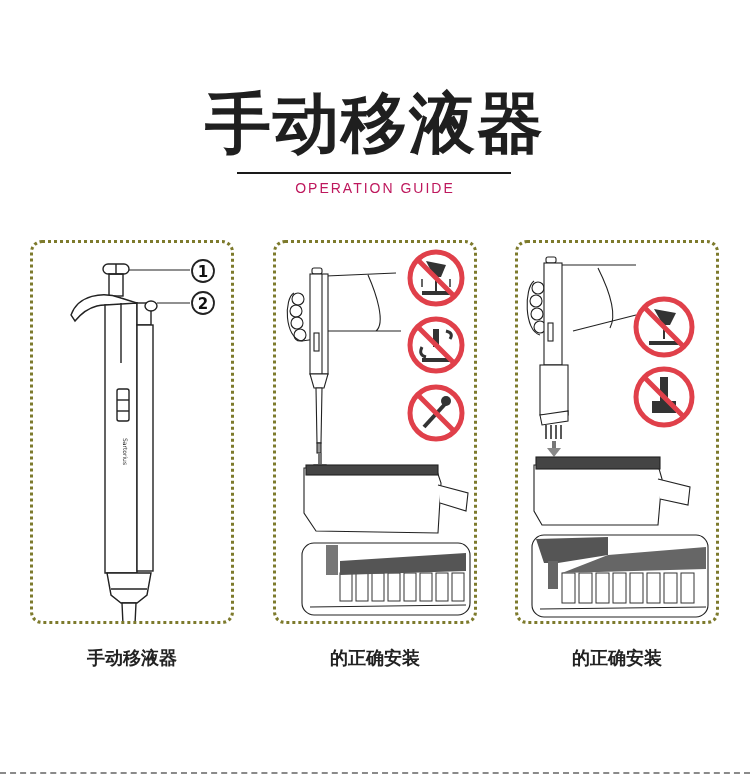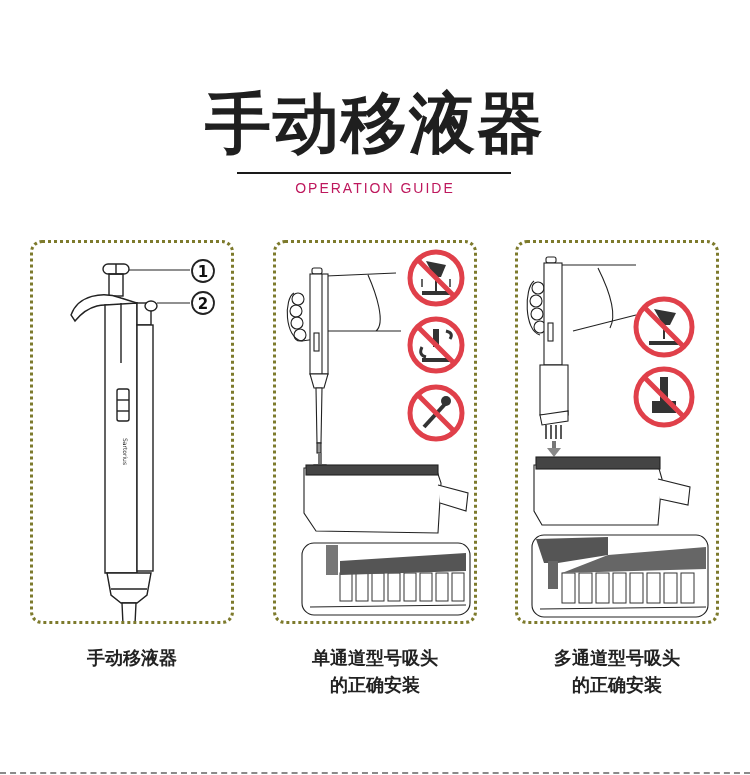--- a/index.html
+++ b/index.html
@@ -200,21 +200,19 @@
       <path d="M90 312 L 188 304 L 188 326 L 44 330 Z" fill="#666"></path>
       <line x1="22" y1="366" x2="188" y2="364" stroke="#222"></line>
     </g>
   </svg>
 </div>
 
 <div class="caption cap-1">
   <div>手动移液器</div>
 </div>
 <div class="caption cap-2">
-  <div>单通道型号吸头</div>
   <div>的正确安装</div>
 </div>
 <div class="caption cap-3">
-  <div>多通道型号吸头</div>
   <div>的正确安装</div>
 </div>
 
 <div class="bottom-rule"></div>
 
 </body></html>

